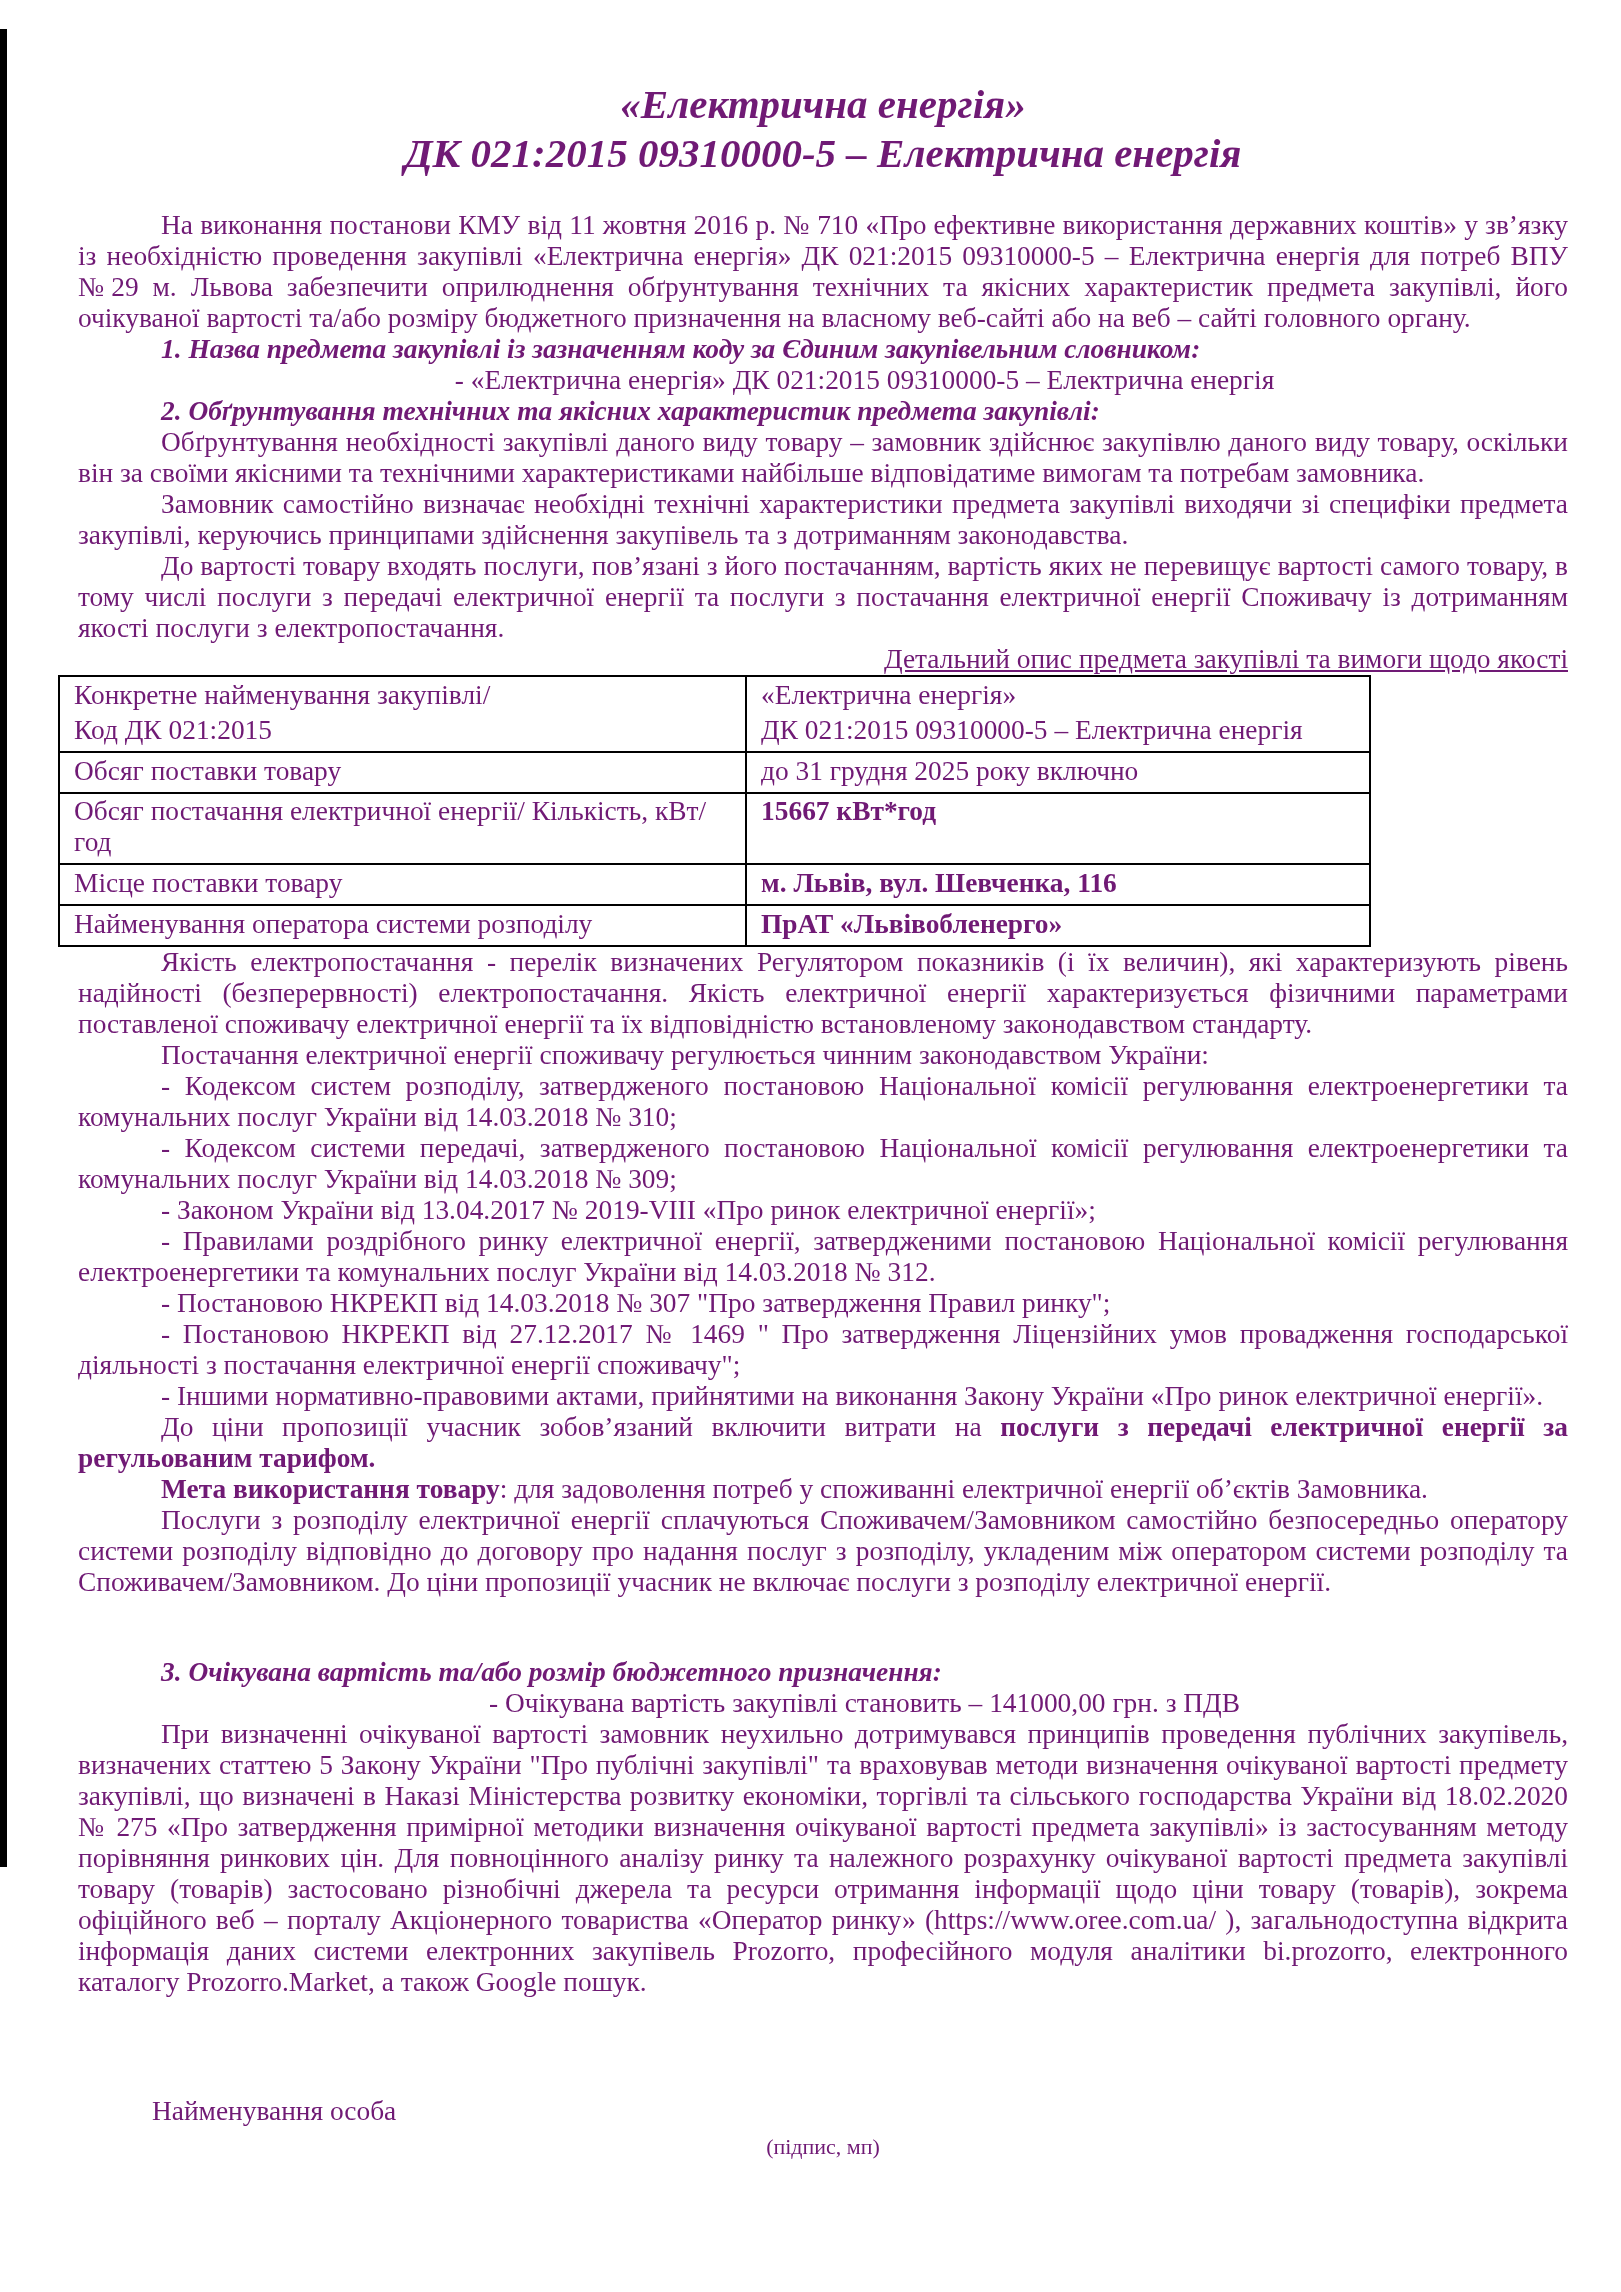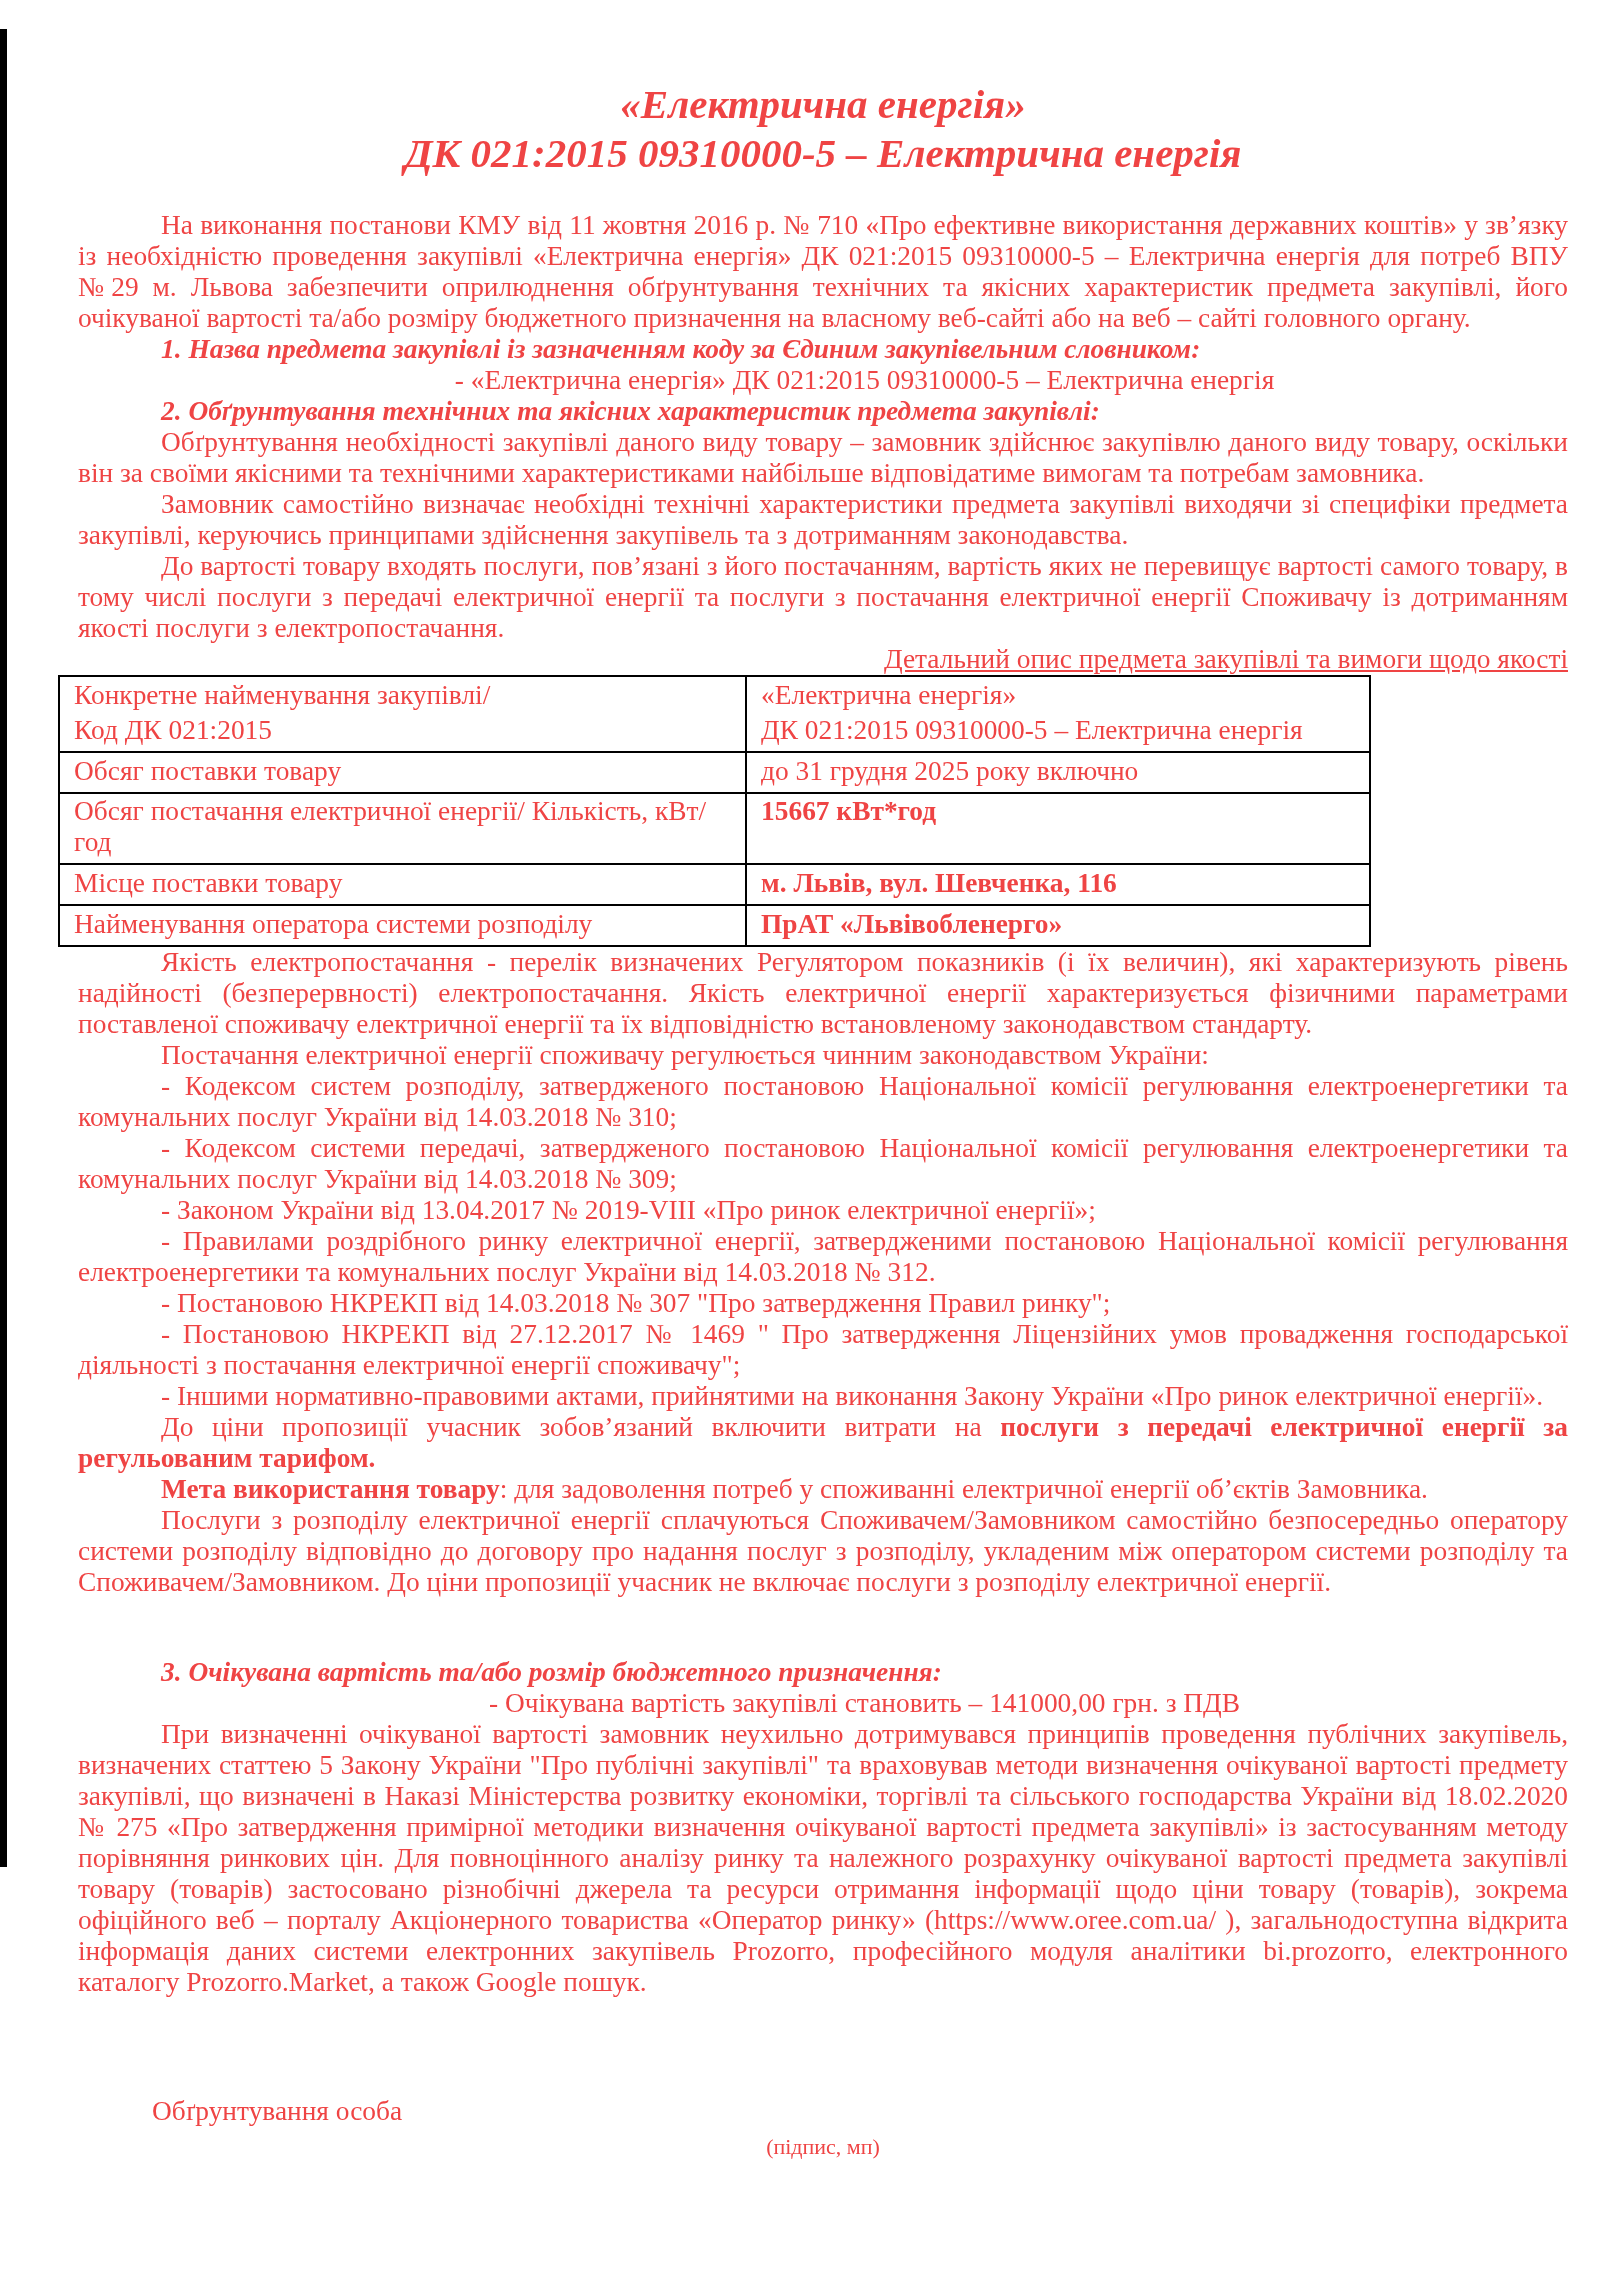--- a/index.html
+++ b/index.html
@@ -2,21 +2,21 @@
 <html lang="uk"><head>
 <meta charset="utf-8">
 <style>
   html,body{margin:0;padding:0;background:#888;}
   .page{
     position:relative;
     width:1621px;height:2293px;
     background:#ffffff;
     overflow:hidden;
     font-family:"Liberation Serif","DejaVu Serif",serif;
-    color:#ef4444;
+    color:#701a75;
   }
   .scan-bar{
     position:absolute;left:0;top:29px;width:6.9px;height:1838px;
     background:#000;
   }
   .content{
     position:relative;
     padding:80px 53px 0 78px;
     font-size:27.4px;line-height:31px;
   }
@@ -127,18 +127,18 @@
     <p class="p"><span>До ціни пропозиції учасник зобов’язаний включити витрати на </span><span class="bold">послуги з передачі електричної енергії за регульованим тарифом.</span></p>
 
     <p class="p"><span class="bold">Мета використання товару</span><span>: для задоволення потреб у споживанні електричної енергії об’єктів Замовника.</span></p>
 
     <p class="p">Послуги з розподілу електричної енергії сплачуються Споживачем/Замовником самостійно безпосередньо  оператору системи розподілу відповідно до договору про надання послуг з розподілу, укладеним між оператором системи розподілу та Споживачем/Замовником. До ціни пропозиції учасник не включає послуги з розподілу електричної енергії.</p>
 
     <p class="h gap-top-60">3. Очікувана вартість та/або розмір бюджетного призначення:</p>
     <p class="p-plain">- Очікувана вартість закупівлі становить – 141000,00 грн. з ПДВ</p>
     <p class="p">При визначенні очікуваної вартості замовник неухильно дотримувався принципів проведення публічних закупівель, визначених статтею 5 Закону України "Про публічні закупівлі" та враховував методи визначення очікуваної вартості предмету закупівлі, що визначені в Наказі Міністерства розвитку економіки, торгівлі та сільського господарства України від 18.02.2020 № 275 «Про затвердження примірної методики визначення очікуваної вартості предмета закупівлі» із застосуванням методу порівняння ринкових цін. Для повноцінного аналізу ринку та належного розрахунку очікуваної вартості предмета закупівлі товару (товарів) застосовано різнобічні джерела та ресурси отримання інформації щодо ціни товару (товарів), зокрема офіційного веб – порталу Акціонерного товариства «Оператор ринку» (https://www.oree.com.ua/ ), загальнодоступна відкрита інформація даних системи електронних закупівель Prozorro, професійного модуля аналітики bi.prozorro, електронного каталогу Prozorro.Market, а також Google пошук.</p>
 
-    <p class="signature-role">Обґрунтування особа</p>
+    <p class="signature-role">Найменування особа</p>
     <p class="signature-note">(підпис, мп)</p>
 
   </div>
 </div>
 
 
 </body></html>

